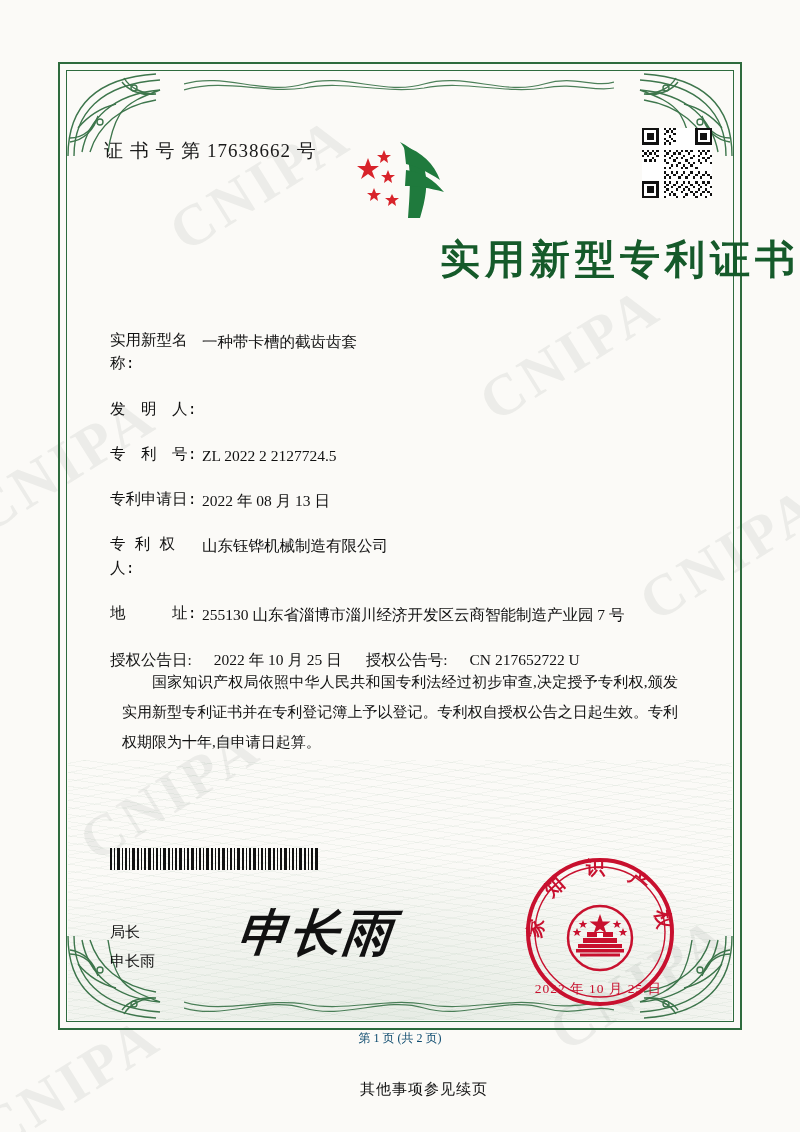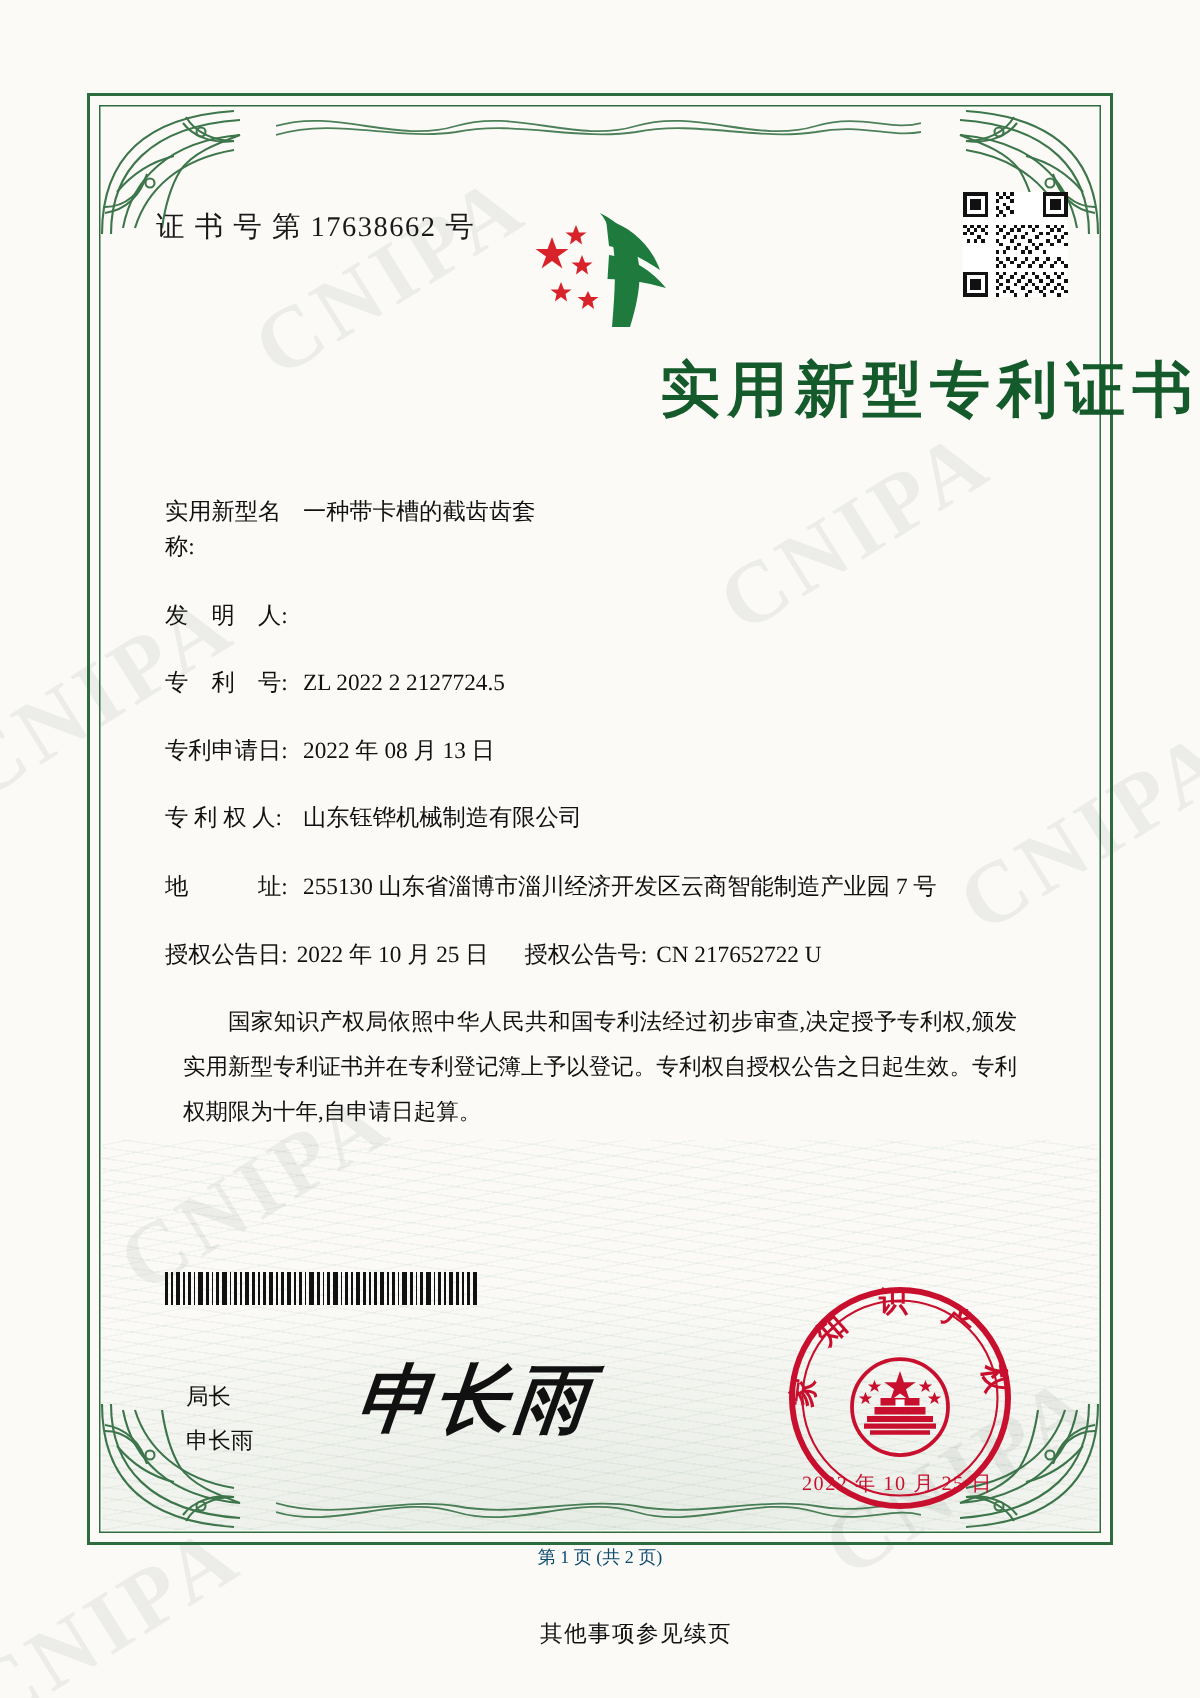--- a/index.html
+++ b/index.html
@@ -65,39 +65,39 @@
 
   .title{
     position:absolute;left:0;right:0;top:232px;text-align:right;
     font-size:40px;font-weight:700;color:#155a2a;letter-spacing:5px;
     font-family:"Liberation Serif","DejaVu Serif",serif;
   }
 
   
   .fields{position:absolute;left:110px;top:330px;width:580px;font-size:15.5px;color:#111;}
   .row{display:flex;align-items:flex-start;margin-bottom:22px;line-height:1.5;}
-  .lbl{width:92px;flex:none;letter-spacing:0px;}
+  .lbl{width:92px;flex:none;letter-spacing:0px;font-family:Liberation Mono, monospace;}
   .val{flex:1;}
   .inline-pair{display:flex;align-items:flex-start;width:100%;}
-  .inline-pair .seg{display:flex;}
+  .inline-pair .seg{display:flex;gap:16px;}
   .seg2{margin-left:24px;}
   .seg .lbl2{width:auto;margin-right:6px;}
 
   
   .body-text{
     position:absolute;left:110px;top:655px;width:580px;
     font-size:15px;line-height:2.0;color:#111;text-align:justify;
   }
   .body-text p{margin:12px;text-indent:2em;}
 
   
   .barcode{position:absolute;left:110px;top:848px;width:210px;height:22px;}
 
   
-  .sig-label{position:absolute;left:124px;top:918px;font-size:15px;line-height:1.9;color:#111;}
+  .sig-label{position:absolute;left:110px;top:918px;font-size:15px;line-height:1.9;color:#111;}
   .sig-script{
     position:absolute;left:238px;top:900px;
     font-size:50px;color:#111;font-family:"Liberation Serif",serif;
     font-style:italic;font-weight:700;letter-spacing:2px;
     transform:skewX(-6deg);
   }
 
   
   .seal{position:absolute;right:120px;top:852px;width:160px;height:160px;}
   .seal-date{

